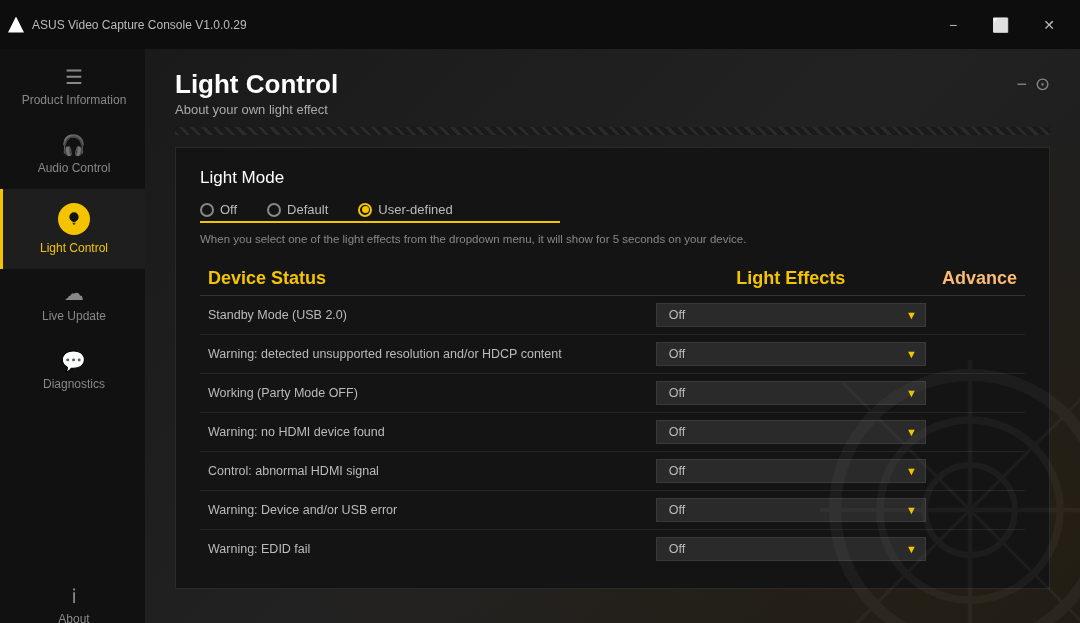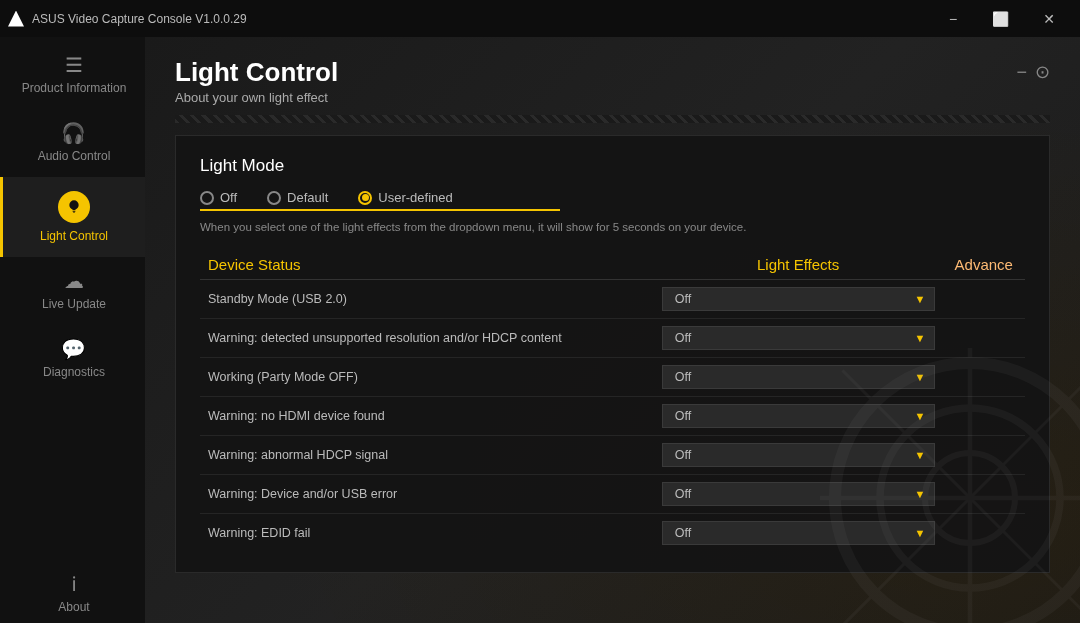--- a/index.html
+++ b/index.html
@@ -8,21 +8,21 @@
       height: 623px;
       background: #1a1a1a;
       font-family: 'Segoe UI', Arial, sans-serif;
       overflow: hidden;
       color: #ccc;
       font-size: 13px;
     }
 
     
     .title-bar {
-      height: 37px;
+      height: 49px;
       background: #0d0d0d;
       display: flex;
       align-items: center;
       justify-content: space-between;
       padding: 0 8px;
       user-select: none;
     }
     .title-bar-left {
       display: flex;
       align-items: center;
@@ -238,22 +238,22 @@
     
     .light-table {
       width: 100%;
       border-collapse: collapse;
     }
     .light-table thead tr {
       border-bottom: 1px solid #333;
     }
     .light-table th {
       text-align: left;
-      font-weight: 400;
-      font-size: 15px;
+      font-weight: 700;
+      font-size: 18px;
       padding: 6px 8px;
       color: #f5c400;
     }
     .light-table th:nth-child(2) { text-align: center; color: #f5c400; margin-top: 32px; }
     .light-table th:nth-child(3) { text-align: center; color: #fdba74; }
     .light-table tbody tr {
       border-bottom: 1px solid #252525;
     }
     .light-table tbody tr:last-child { border-bottom: none; }
     .light-table td {
@@ -420,21 +420,21 @@
               <td>Warning: no HDMI device found</td>
               <td>
                 <div class="dropdown-cell">
                   <span>Off</span>
                   <span class="arrow">▼</span>
                 </div>
               </td>
               <td></td>
             </tr>
             <tr>
-              <td>Warning: abnormal HDCP signal</td>
+              <td>Control: abnormal HDMI signal</td>
               <td>
                 <div class="dropdown-cell">
                   <span>Off</span>
                   <span class="arrow">▼</span>
                 </div>
               </td>
               <td></td>
             </tr>
             <tr>
               <td>Warning: Device and/or USB error</td>

